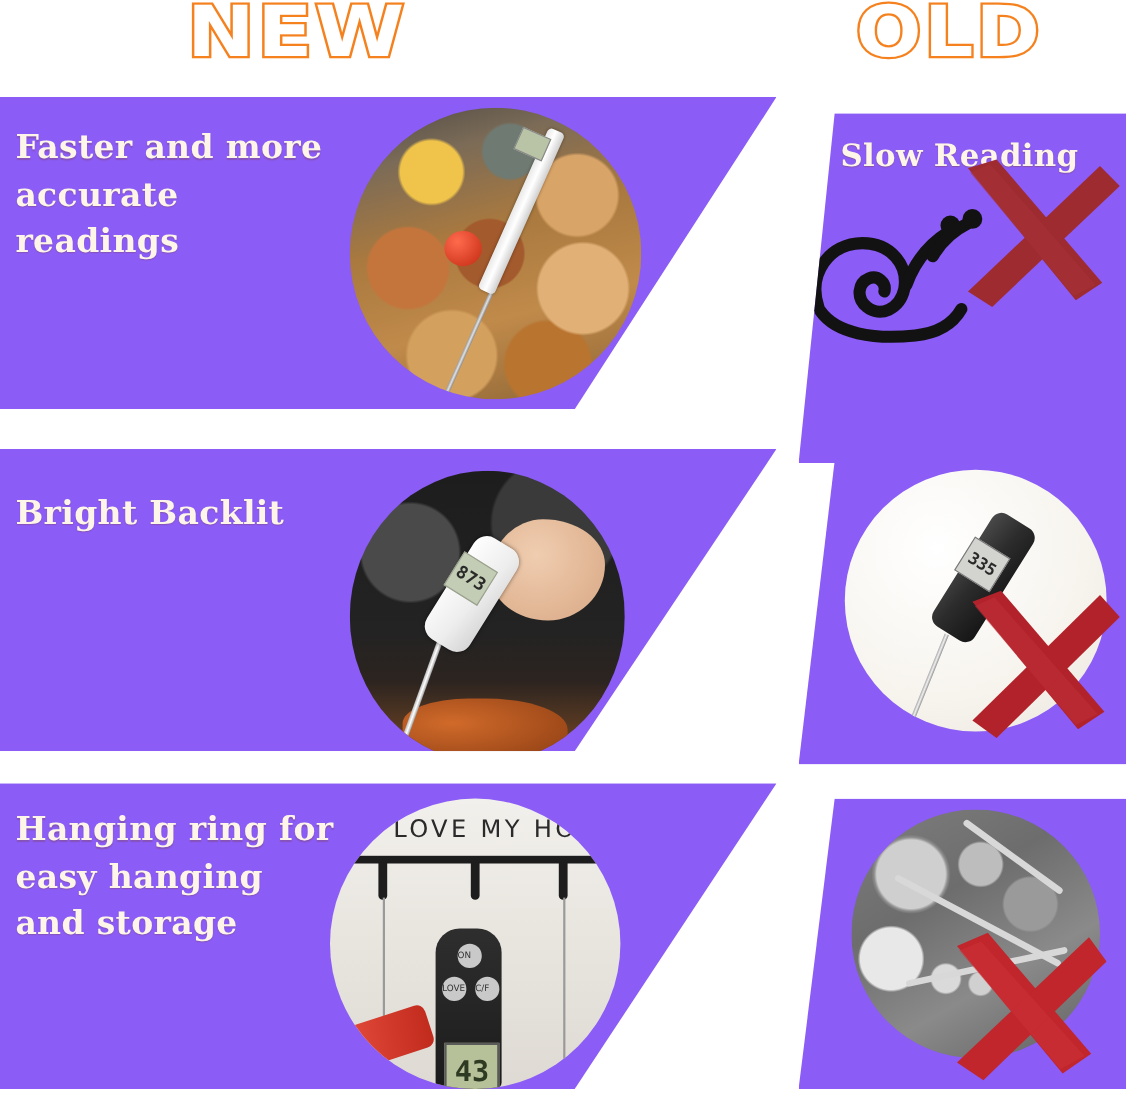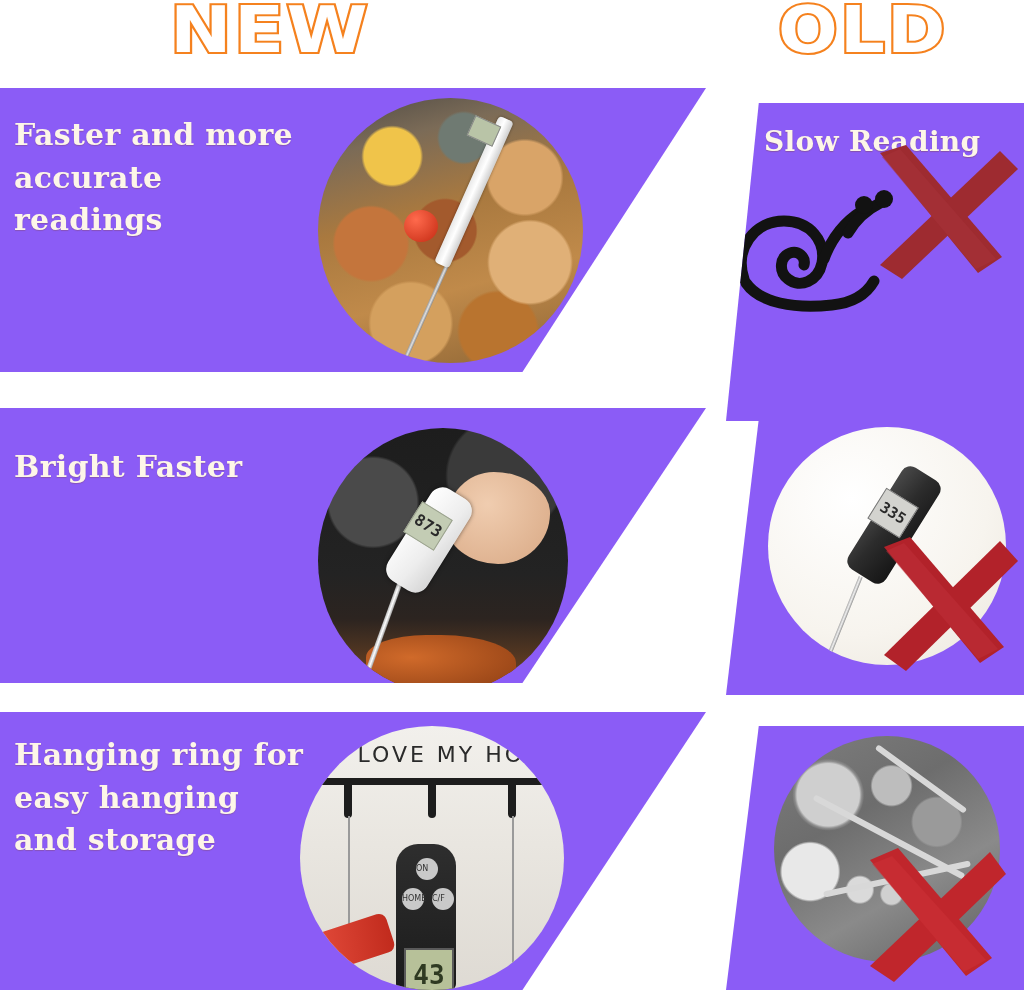--- a/index.html
+++ b/index.html
@@ -324,21 +324,21 @@
     <div class="xmark" style="left:134px; top:36px;">
       <svg width="158" height="150" viewBox="0 0 158 150">
         <path d="M20 14 L46 6 L142 118 L118 134 Z" fill="#9E2B30"></path>
         <path d="M140 12 L158 30 L42 140 L20 126 Z" fill="#9E2B30"></path>
         <path d="M22 18 L40 10 L136 120 L116 130 Z" fill="#A8333A" opacity=".55"></path>
       </svg>
     </div>
   </div>
 
   <div class="panel panel-left r2L">
-    <div class="feat feat-2">Bright Faster</div>
+    <div class="feat feat-2">Bright Backlit</div>
 
     <div class="circ photo-backlit">
       <div class="meat2"></div>
       <div class="probe2"></div>
       <div class="hand"></div>
       <div class="therm-white"></div>
       <div class="therm-white-lcd">873</div>
     </div>
   </div>
 
@@ -371,21 +371,21 @@
       <div class="hook" style="left:128px;"></div>
       <div class="hook" style="left:208px;"></div>
 
       <div class="hangstring" style="left:48px; height:112px;"></div>
       <div class="hangstring" style="left:212px; height:150px;"></div>
 
       <div class="red-clip"></div>
 
       <div class="therm-hang"></div>
       <div class="btn-r" style="left:116px; top:132px; width:22px; height:22px; line-height:22px;">ON</div>
-      <div class="btn-r" style="left:102px; top:162px; width:22px; height:22px; line-height:22px;">HOME</div>
+      <div class="btn-r" style="left:102px; top:162px; width:22px; height:22px; line-height:22px;">LOVE</div>
       <div class="btn-r" style="left:132px; top:162px; width:22px; height:22px; line-height:22px;">C/F</div>
       <div class="hang-lcd">43</div>
     </div>
   </div>
 
   <div class="panel panel-right r3R">
     <div class="circ photo-clutter" style="left:48px; top:10px; width:226px; height:226px;">
       <div class="bar-gray" style="left:30px; top:98px; width:170px; transform:rotate(28deg);"></div>
       <div class="bar-gray" style="left:48px; top:140px; width:150px; transform:rotate(-12deg);"></div>
       <div class="bar-gray" style="left:92px; top:40px; width:110px; transform:rotate(36deg);"></div>

